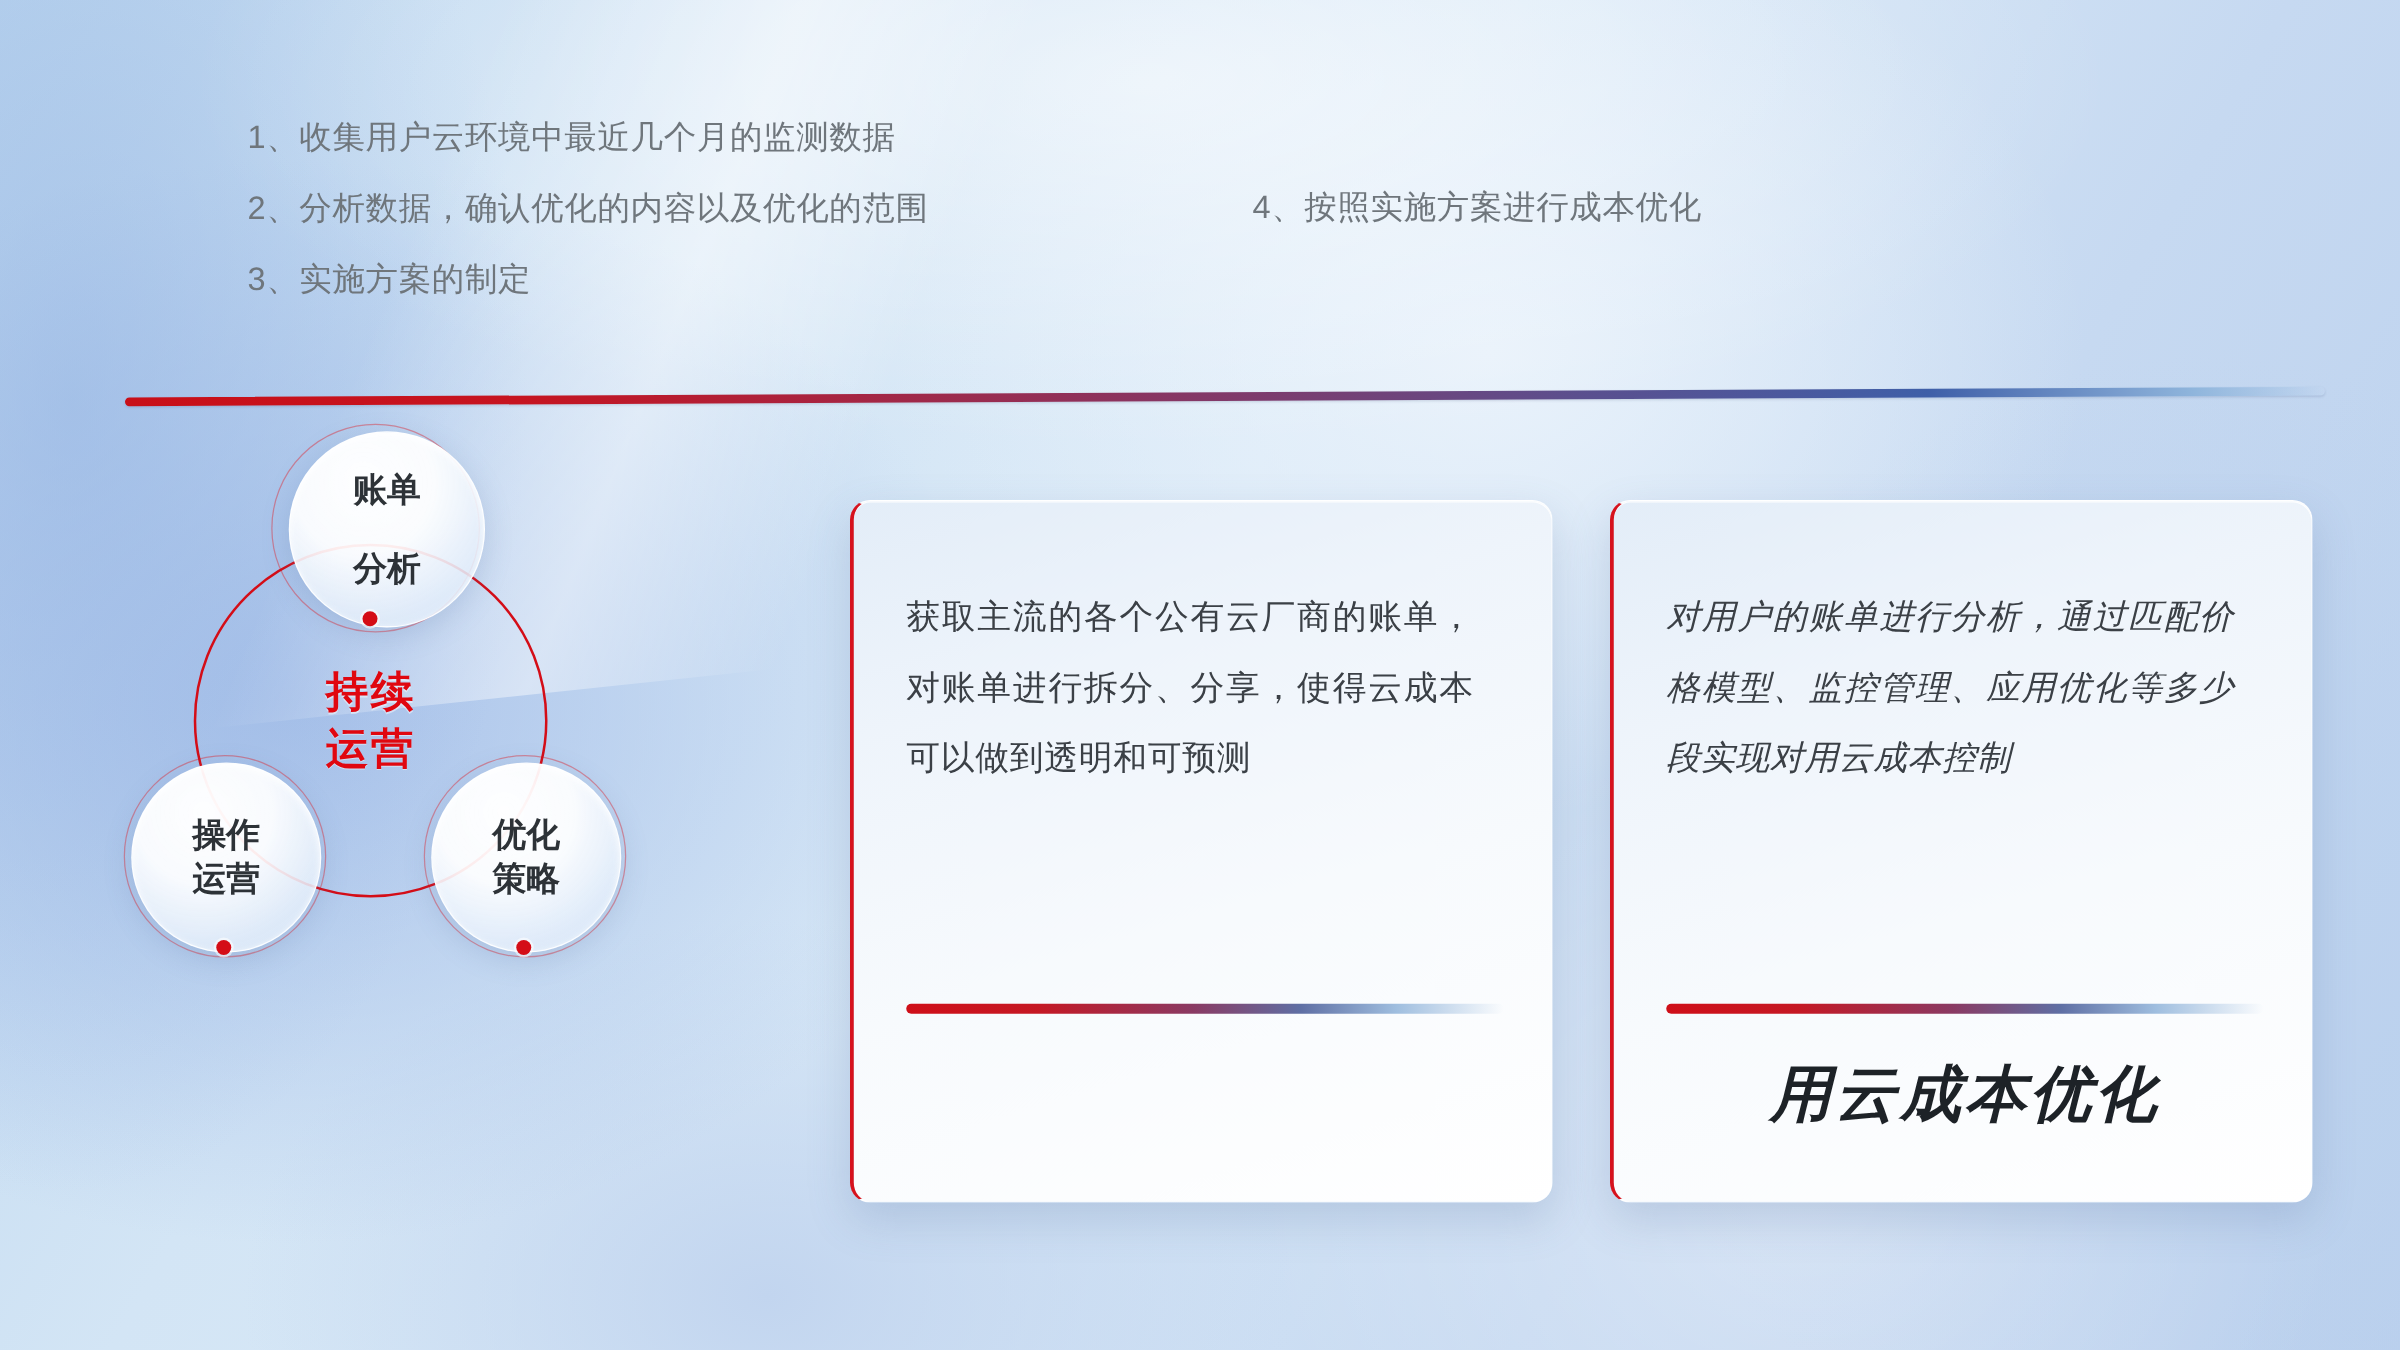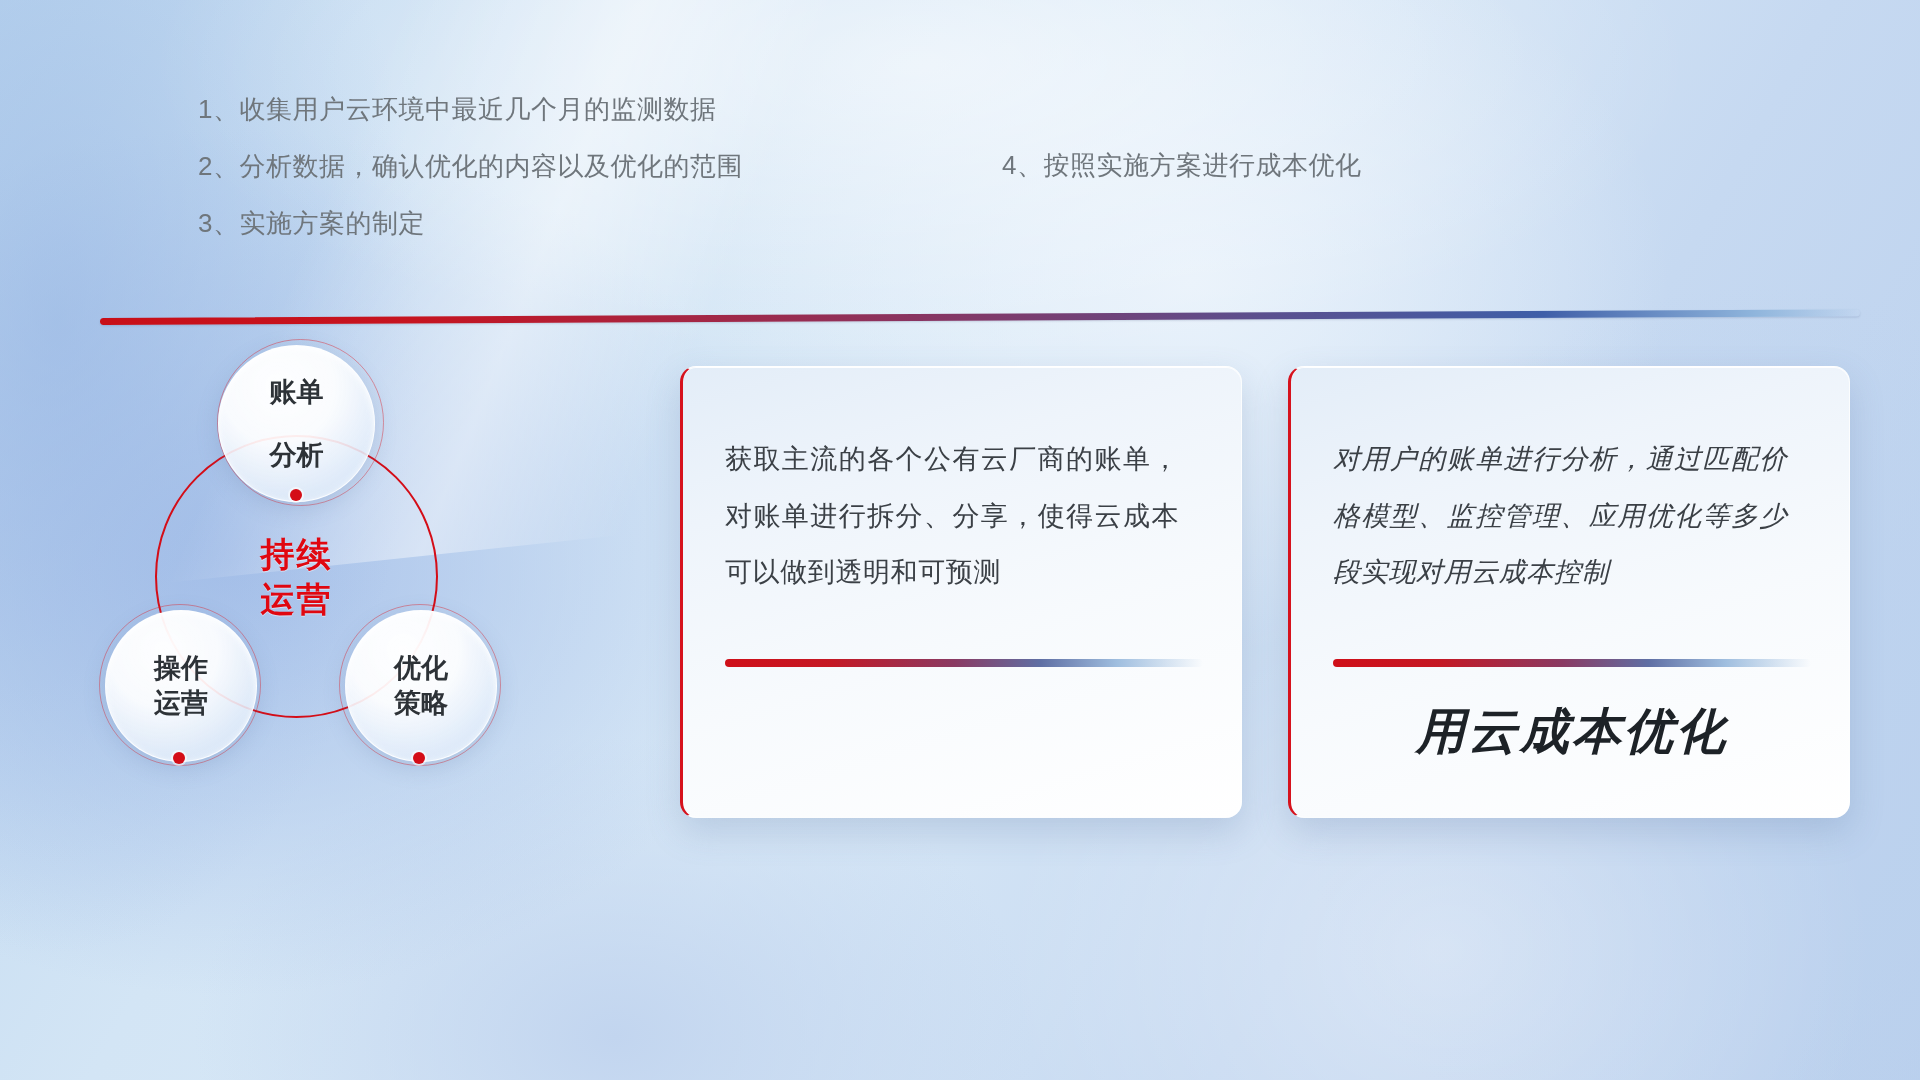--- a/index.html
+++ b/index.html
@@ -60,21 +60,21 @@
     position:absolute;border-radius:50%;
     display:flex;flex-direction:column;align-items:center;justify-content:center;
     color:#2d3237;font-weight:700;font-size:27px;line-height:1.28;
     text-align:center;
     background:
       radial-gradient(circle at 38% 26%, rgba(255,255,255,.98) 0%, rgba(255,255,255,.92) 38%, rgba(228,238,250,.88) 72%, rgba(214,229,246,.86) 100%);
     border:1.5px solid rgba(255,255,255,.9);
     box-shadow:0 6px 22px rgba(90,120,165,.22), inset 0 2px 6px rgba(255,255,255,.9);
     z-index:3;
   }
-  .c-top{left:123px;top:-10px;width:155px;height:155px;gap:28px;}
+  .c-top{left:136px;top:-10px;width:155px;height:155px;gap:28px;}
   .c-bl{left:10px;top:255px;width:150px;height:150px;}
   .c-br{left:250px;top:255px;width:150px;height:150px;}
 
   .big-ring{
     position:absolute;left:60px;top:80px;width:283px;height:283px;
     border-radius:50%;border:2.6px solid #d40d17;
     box-sizing:border-box;z-index:2;
   }
   .ring-center{
     position:absolute;left:60px;top:80px;width:283px;height:283px;
@@ -90,21 +90,21 @@
   .dot-top{left:195px;top:134px;}
   .dot-bl{left:78px;top:397px;}
   .dot-br{left:318px;top:397px;}
   .thin-arc{
     position:absolute;border-radius:50%;border:1.6px solid rgba(224,40,48,.45);
     box-sizing:border-box;z-index:1;
   }
 
   
   .card{
-    position:absolute;top:366px;width:562px;height:452px;
+    position:absolute;top:400px;width:562px;height:562px;
     border-radius:16px;
     background:linear-gradient(163deg, #e3edf8 0%, #eef4fb 26%, #f7fafd 58%, #ffffff 100%);
     border:1px solid rgba(255,255,255,.85);
     border-left:3px solid #d6121d;
     box-shadow:0 14px 34px rgba(86,116,160,.22), inset 0 1px 0 rgba(255,255,255,.9);
     box-sizing:border-box;
     padding:64px 62px 0 42px;
   }
   .card-a{left:680px;}
   .card-b{left:1288px;font-style:italic;}

